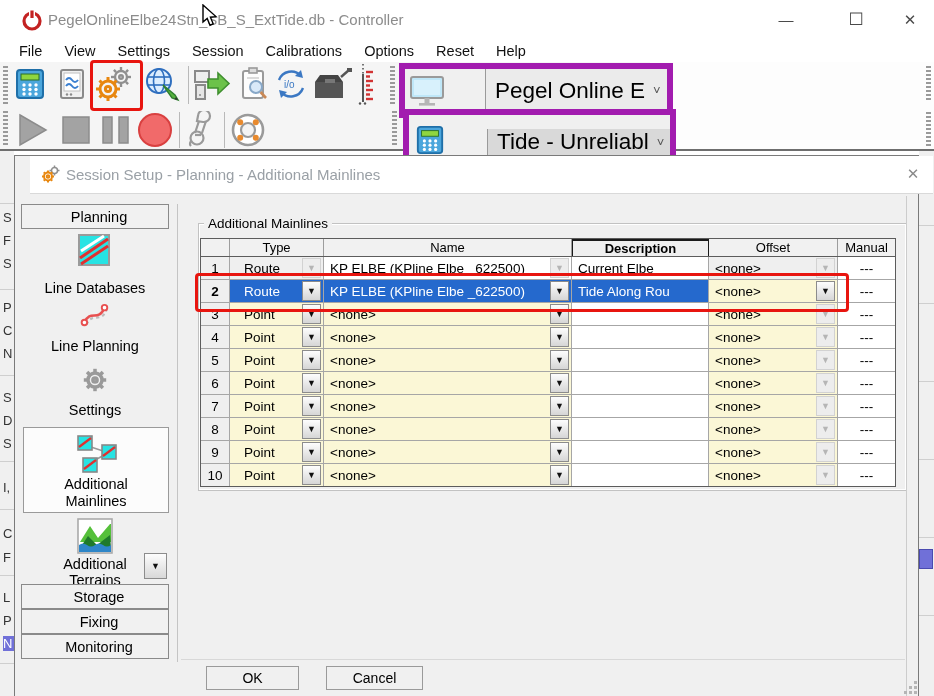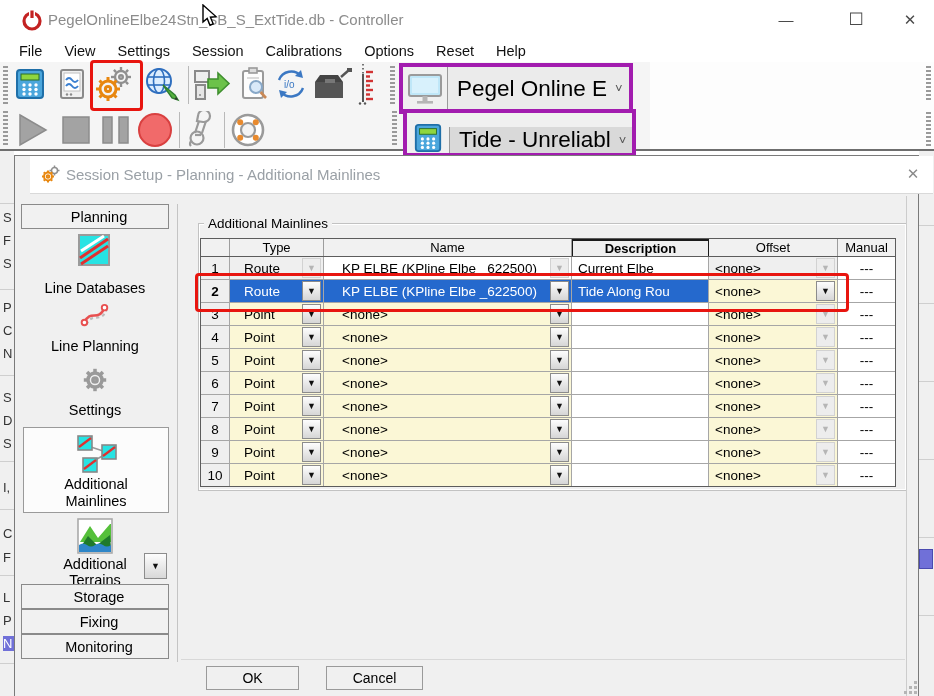--- a/index.html
+++ b/index.html
@@ -11,21 +11,21 @@
   .win-title{left:48px;top:11px;font-size:15px;color:#8c8c8c;white-space:nowrap;}
   .win-btn{top:10px;width:28px;height:20px;text-align:center;font-size:15px;color:#4a4a4a;line-height:20px;}
   .menubar{left:0;top:40px;width:934px;height:22px;display:flex;align-items:center;padding-left:8px;box-sizing:border-box;gap:0;}
   .menu-item{font-size:14.5px;padding:0 11px;color:#111;}
   .toolzone{left:0;top:62px;width:934px;height:89px;background:#f5f5f5;border-bottom:2px solid #6e6e6e;box-sizing:border-box;}
   .toolwhite{left:650px;top:62px;width:284px;height:87px;background:#fdfdfd;}
   .grip{width:5px;background:repeating-linear-gradient(#9a9a9a 0 2px,transparent 2px 4px);}
   .vsep{width:1px;background:#b9b9b9;}
   .tbtn{display:flex;align-items:center;justify-content:center;}
   
-  .selgroup{border:4px solid #a21caf;background:#f0f0f0;display:flex;align-items:stretch;}
+  .selgroup{border:6px solid #a21caf;background:#f0f0f0;display:flex;align-items:stretch;gap:36px;}
   .selbtn{border-left:1px solid #9a9a9a;display:flex;align-items:center;background:#ebebeb;
           font-size:22.5px;padding:0 6px 0 9px;white-space:nowrap;}
   .selbtn .chev{font-size:13px;color:#555;margin-left:8px;}
   .selbtn.dark{background:#d9d9d9;}
   .iconpane{display:flex;align-items:center;justify-content:center;width:44px;}
   
   .redbox{border:3.5px solid var(--red);border-radius:4px;z-index:60;}
   
   .dialog{left:14px;top:155px;width:905px;height:541px;background:#f0f0f0;
           border:1px solid #7a7a7a;border-bottom:none;box-sizing:border-box;z-index:20;}
@@ -45,21 +45,21 @@
   .hrow,.trow{display:flex;}
   .hrow{height:17px;background:#f1f1f1;border-bottom:1px solid #5c5c5c;}
   .hcell{font-size:13px;display:flex;align-items:center;justify-content:center;box-sizing:border-box;
          border-right:1px solid #9d9d9d;}
   .hd-desc{font-weight:bold;border-top:2px solid #1a1a1a;border-left:1px solid #1a1a1a;border-right:1px solid #1a1a1a;background:#efefef;}
   .trow{height:22px;border-bottom:1px solid #a6a6a6;}
   .trow:last-child{border-bottom:none;}
   .cell{box-sizing:border-box;border-right:1px solid #a6a6a6;display:flex;align-items:center;overflow:hidden;font-size:13.5px;}
   .c-num{width:29px;justify-content:center;background:#efefef;}
   .c-type{width:94px;}
-  .c-name{width:248px;padding-left:12px;}
+  .c-name{width:248px;}
   .c-desc{width:137px;background:#fff;}
   .c-off{width:129px;}
   .c-man{width:57px;justify-content:center;background:#fff;border-right:none;}
   .ctext{flex:1;padding-left:6px;white-space:nowrap;overflow:hidden;}
   .c-type .ctext{padding-left:14px;}
   .dd{width:17px;height:18px;margin:1px 2px 1px 1px;display:flex;align-items:center;justify-content:center;
       font-size:9px;flex:none;}
   .dd.en{background:linear-gradient(#fdfdfd,#d6d6d6);border:1px solid #8c8c8c;color:#111;}
   .dd.dis{background:#ededed;border:1px solid #d2d2d2;color:#b5b5b5;}
   .v-readonly .c-type{background:#efefef;}

